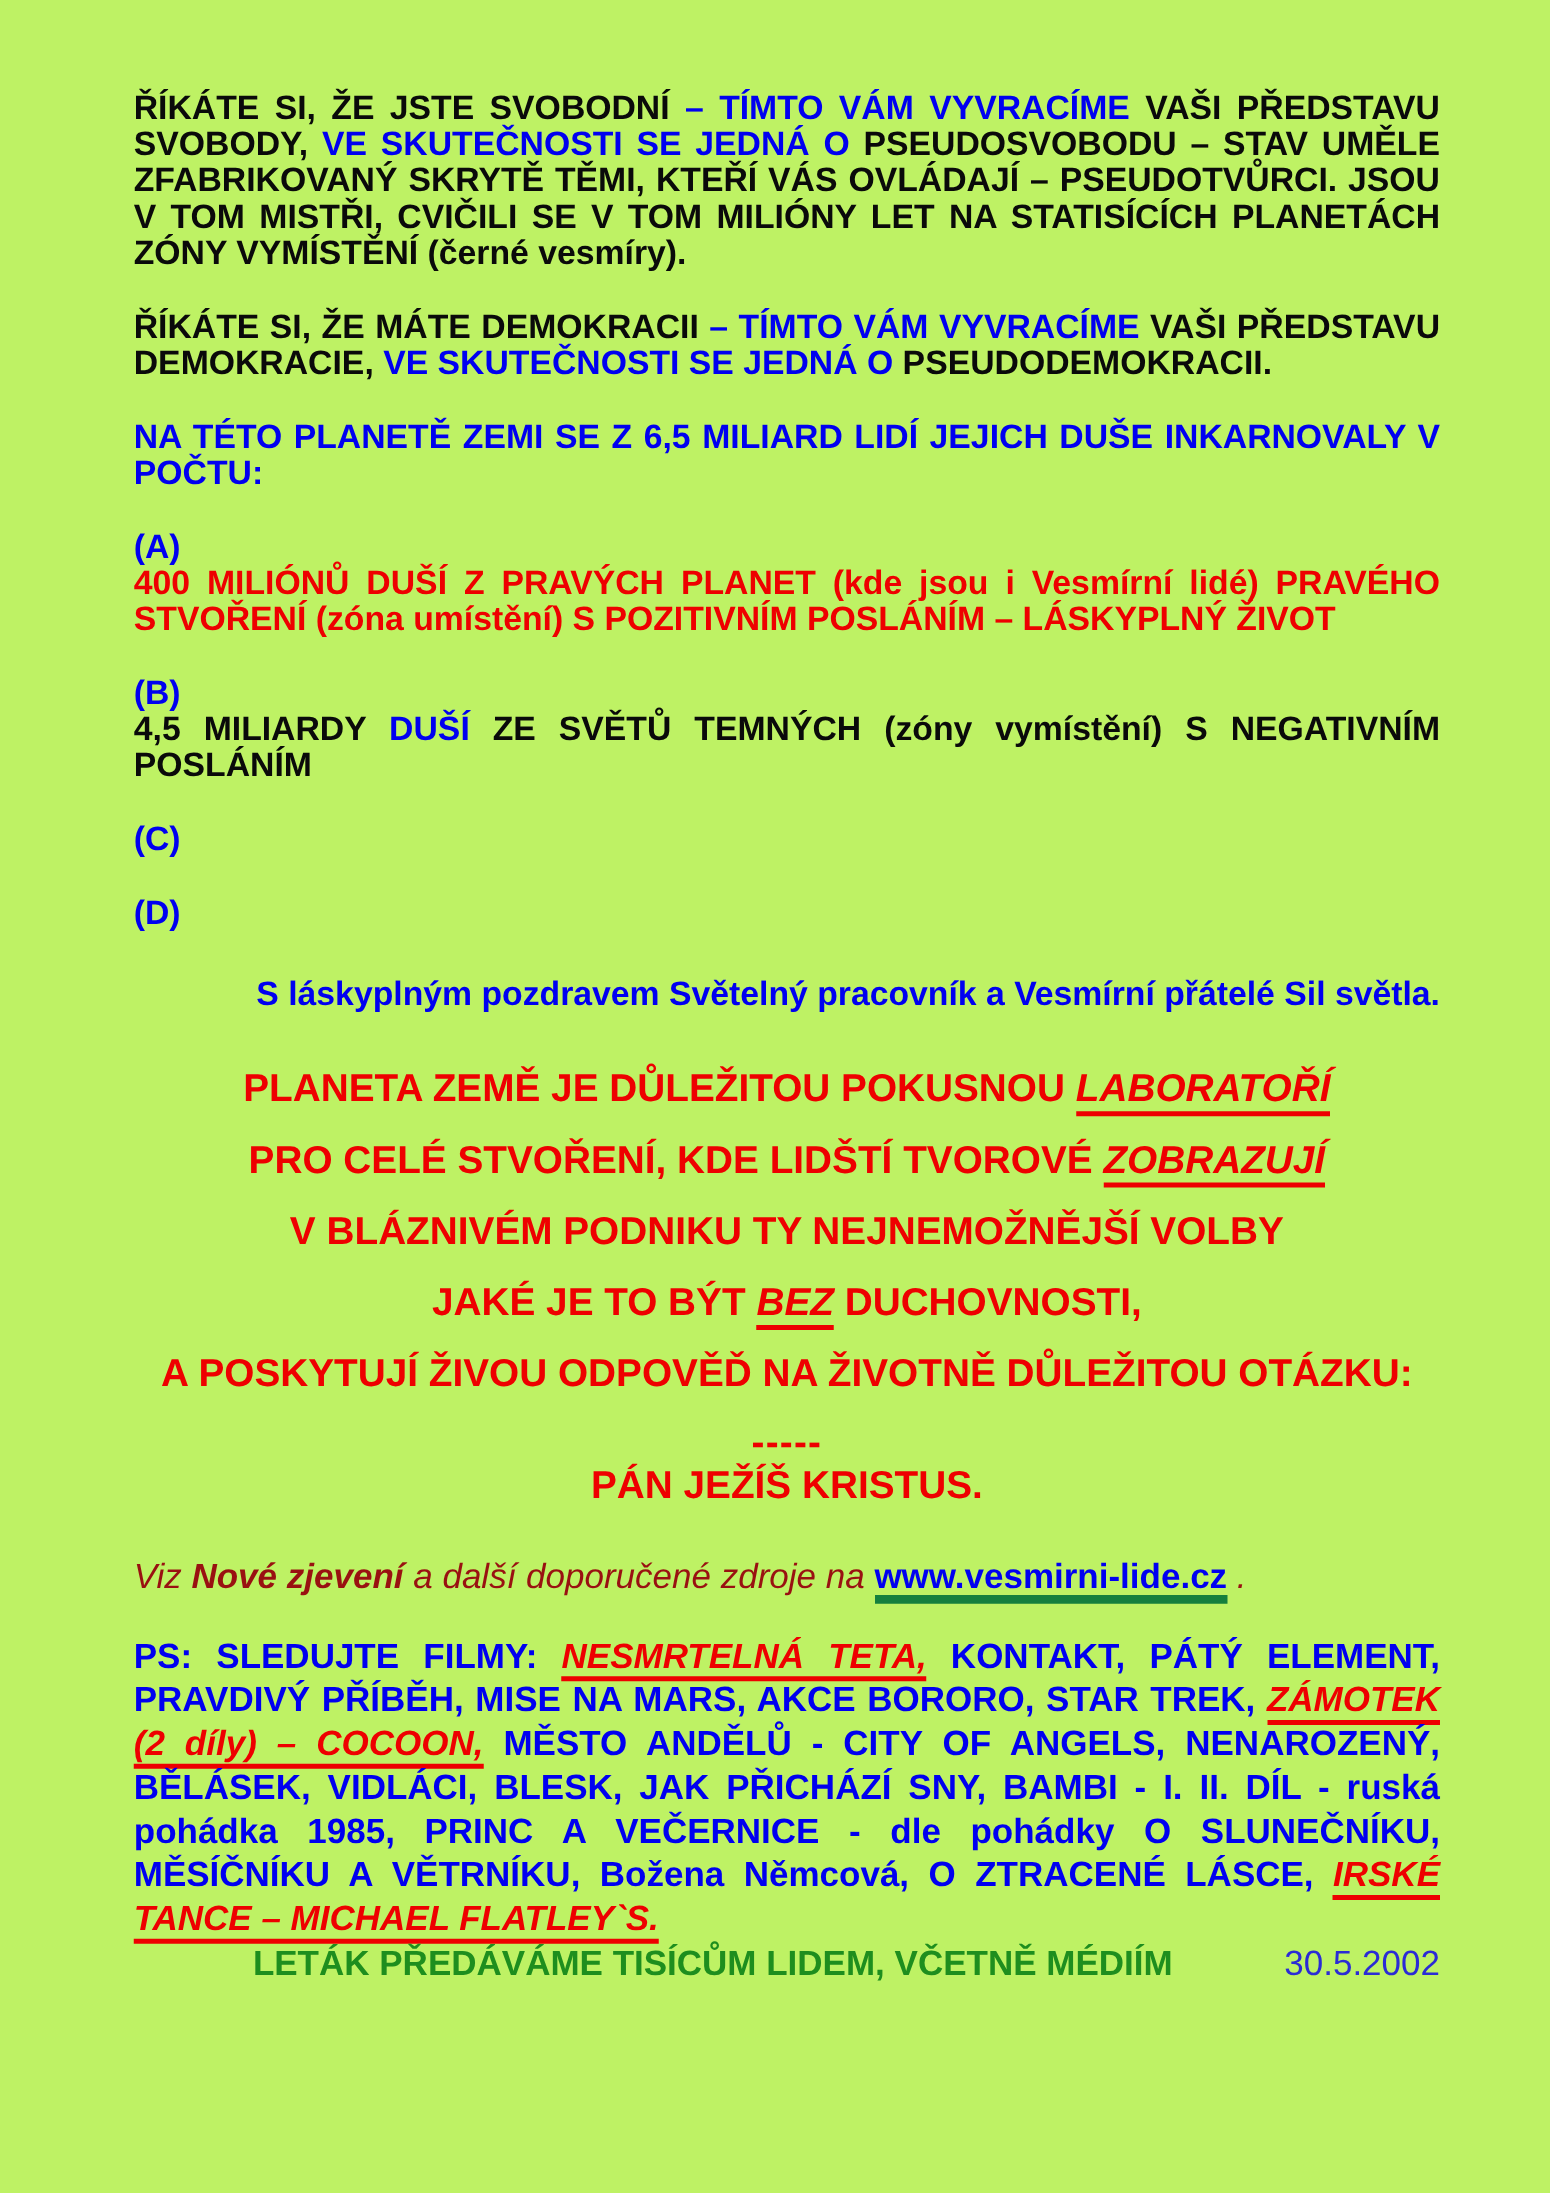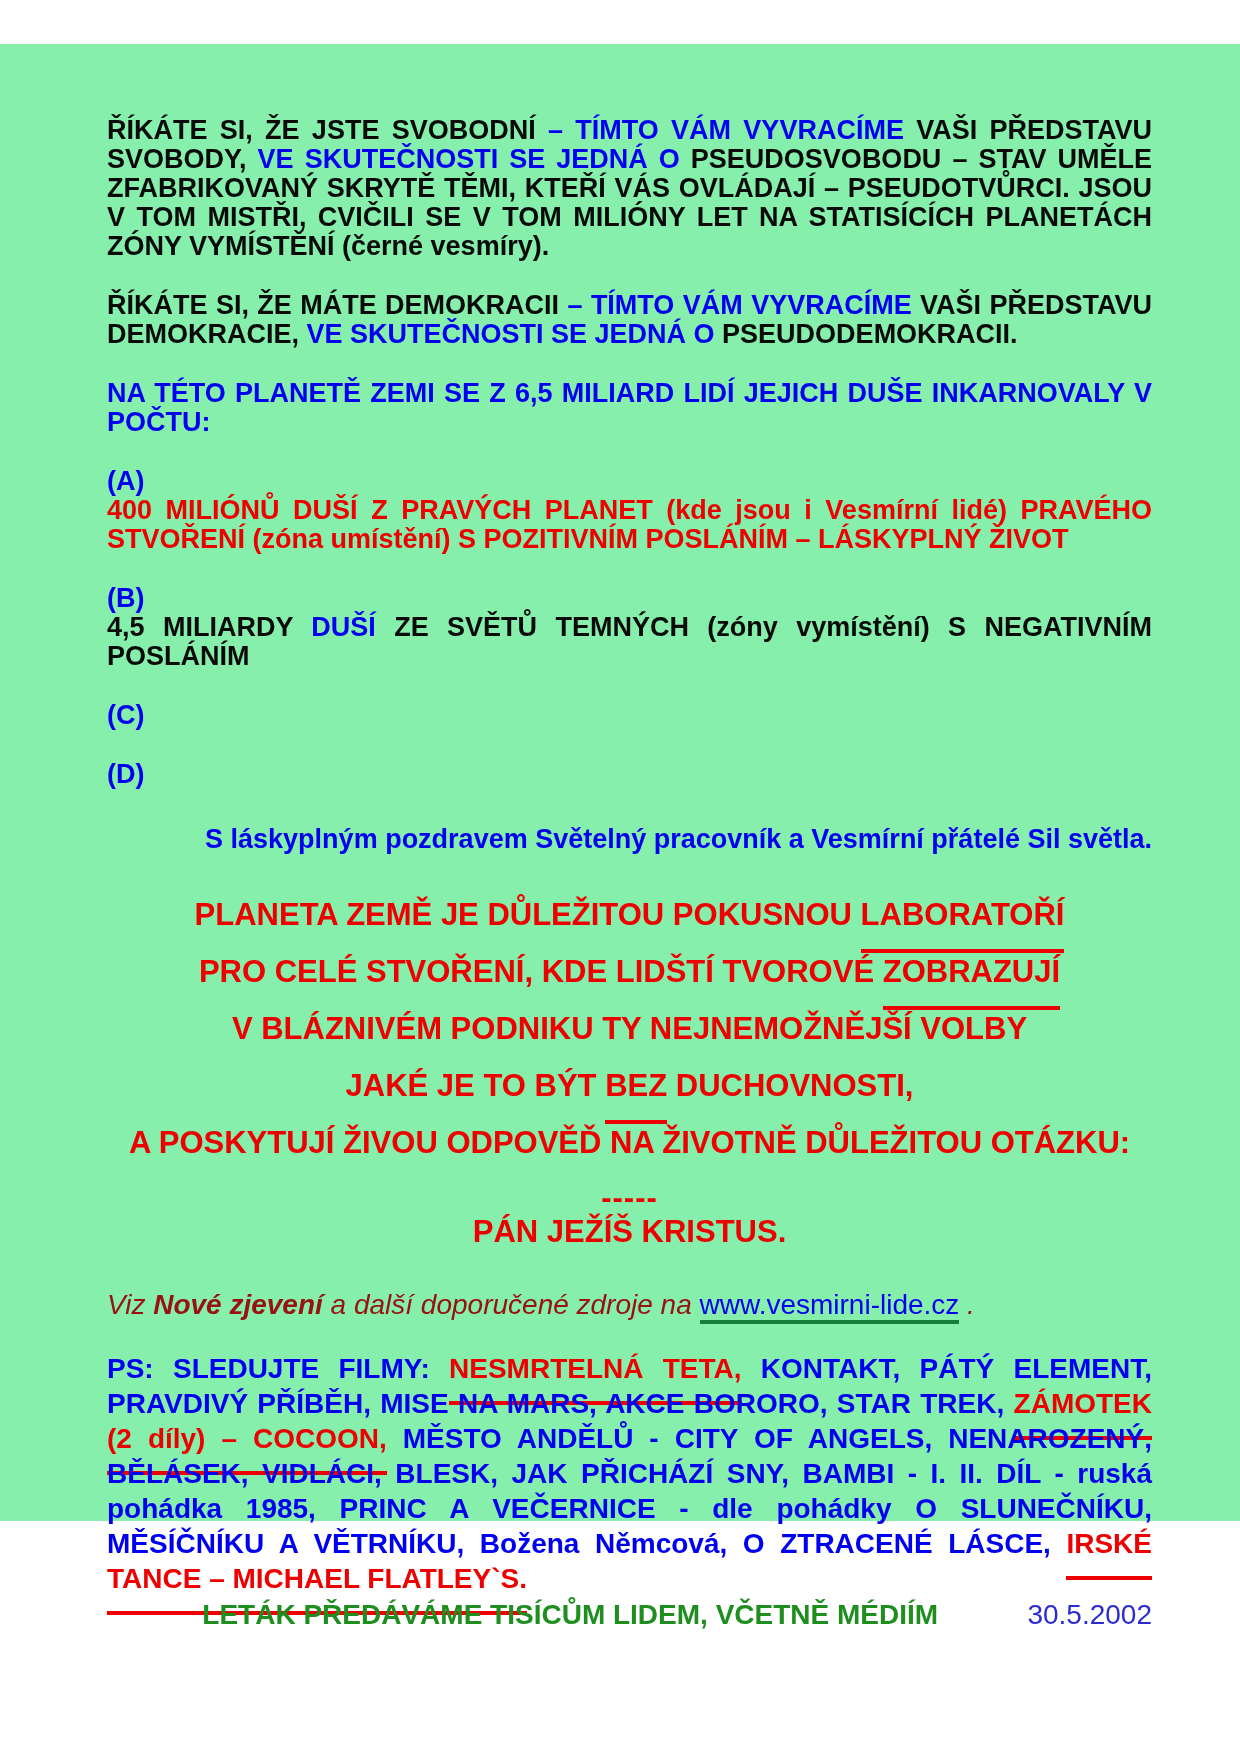--- a/index.html
+++ b/index.html
@@ -2,50 +2,50 @@
 <html lang="cs"><head>
 <meta charset="utf-8">
 <style>
   html,body{margin:0;padding:0;}
   body{
     width:1240px;height:1754px;background:#ffffff;overflow:hidden;
     font-family:"Liberation Sans","DejaVu Sans",sans-serif;
     -webkit-font-smoothing:antialiased;
   }
   .page{
-    box-sizing:border-box;width:1240px;height:1477px;
-    padding:72px 88px 0 107px;background:#86efac;margin-top:44px;
+    box-sizing:border-box;width:1240px;height:1754px;
+    padding:72px 88px 0 107px;background:#bef264;
   }
   
   .para{
     font-weight:bold;font-size:27px;line-height:29px;
     text-align:justify;color:#0a0a0a;margin:0 0 30px 0;
   }
   .blue{color:#0000F0;}
   .red{color:#EE0000;}
   .black{color:#0a0a0a;}
   .label-line{display:block;}
-  .u-red{border-bottom:4px solid currentColor;padding-bottom:17px;}
+  .u-red{border-bottom:4px solid currentColor;padding-bottom:1px;font-style:italic;}
   
   .signoff{
     font-weight:bold;font-size:27px;line-height:29px;color:#0000F0;
     text-align:right;margin:36px 0 44px 0;
   }
   
   .banner{text-align:center;color:#EE0000;font-weight:bold;margin:0 0 40px 0;}
   .banner .bline{font-size:31px;line-height:34px;margin-bottom:23px;}
   .banner .bdash{font-size:31px;line-height:30px;margin-bottom:2px;letter-spacing:1px;}
   .banner .blast{font-size:31px;line-height:34px;margin-bottom:0;}
   
   .source{
     font-style:italic;font-size:28px;line-height:32px;color:#991111;
     margin:0 0 30px 0;font-weight:normal;
   }
   .source .bold{font-weight:bold;}
-  .source .link{color:#0000F0;font-style:normal;font-weight:normal;border-bottom:4px solid #15803d;}
+  .source .link{color:#0000F0;font-style:normal;font-weight:bold;border-bottom:7px solid #15803d;}
   
   .ps{
     font-weight:bold;font-size:28px;line-height:35px;color:#0000F0;
     text-align:justify;margin:0 0 2px 0;
   }
   
   .dist{
     display:flex;align-items:baseline;font-weight:bold;font-size:28px;line-height:34px;
     margin:0 0 10px 0;
   }

